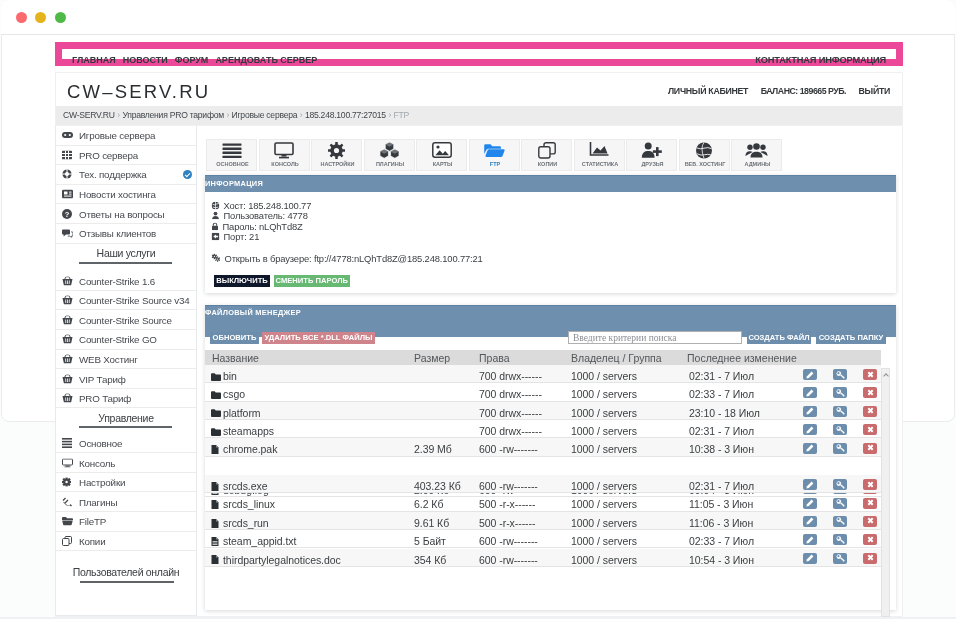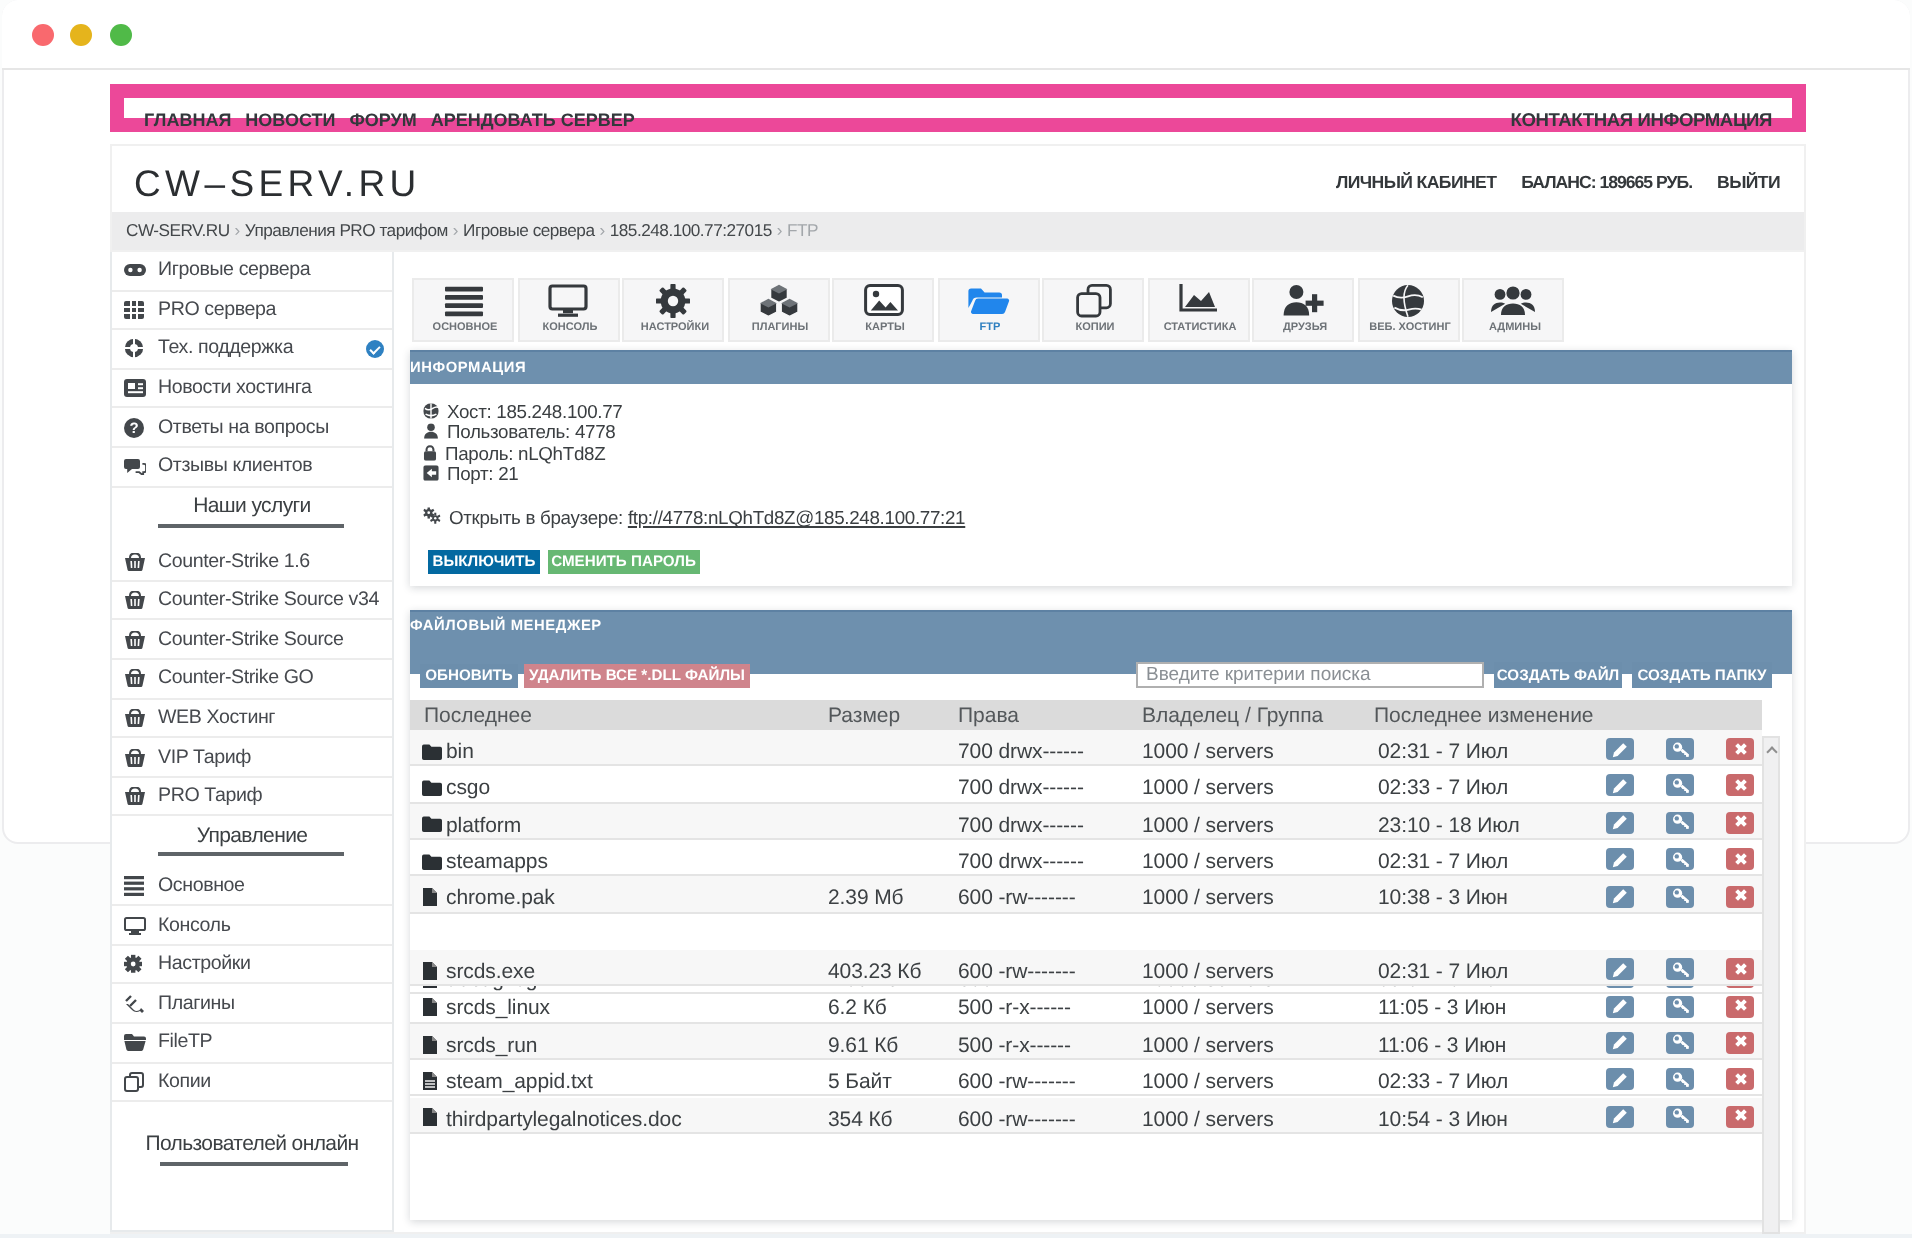--- a/index.html
+++ b/index.html
@@ -29,21 +29,21 @@
 .sitem svg{position:absolute;left:6px;top:50%;transform:translateY(-50%)}
 .badge{position:absolute;right:4px;top:50%;margin-top:-4.5px;width:9px;height:9px;border-radius:50%;background:#2f81c2}
 .badge:after{content:"";position:absolute;left:2px;top:2.6px;width:4px;height:2px;border-left:1.3px solid #fff;border-bottom:1.3px solid #fff;transform:rotate(-45deg)}
 .tab{position:absolute;width:51px;height:32px;background:#f6f6f7;border:1px solid #ebebeb}
 .tab .ic{position:absolute;left:0;width:100%;top:2px;height:18px;text-align:center}
 .tab .tl{position:absolute;left:-6px;width:63px;bottom:3px;text-align:center;font-size:5.5px;font-weight:bold;color:#6d7277;letter-spacing:0}
 .tab.on .tl{color:#2e7fc0}
 .panel{background:#fff;box-shadow:0 1px 4px rgba(30,40,50,.18)}
 .phead{height:17px;background:#6e90ae;box-shadow:inset 0 1px 0 #5d81a3;color:#fff;font-size:7.4px;font-weight:bold;letter-spacing:.3px;line-height:17px;padding-left:0}
 .ibtn{position:absolute;color:#fff;font-size:7.6px;font-weight:bold;text-align:center;letter-spacing:0;white-space:nowrap;overflow:hidden}
-.red{background:#0369a1}
+.red{background:#0f172a}
 .pink{background:#cf848c}
 .green{background:#67b873}
 .blue{background:#6c8eac}
 .inforow{position:absolute;left:211px;font-size:9.4px;letter-spacing:-.15px;color:#3b3f42;white-space:nowrap}
 .inforow svg{vertical-align:-1px;margin-right:3.5px;transform:scale(.86)}
 .thead{left:205px;top:350px;width:676px;height:14.9px;background:#dbdbdb;font-size:10.5px;color:#55595c}
 .thead span{position:absolute;top:1.5px;color:#53575a}
 .trow{position:absolute;left:205px;width:676px;height:18.36px;border-bottom:1px solid #e4e4e4;font-size:10.5px;letter-spacing:-.05px;color:#3c4043}
 .trow.odd{background:#f7f7f7}
 .trow span{position:absolute;top:5px;white-space:nowrap}
@@ -392,33 +392,33 @@
       <circle cx="3.1" cy="3.1" r="2.1" fill="#43474b"></circle>
       <circle cx="3.1" cy="3.1" r="0.8" fill="#fff"></circle>
       <rect x="6.3" y="3.1" width="1.2" height="1.6" fill="#43474b" transform="rotate(0 6.9 6.3)"></rect>
       <rect x="6.3" y="3.1" width="1.2" height="1.6" fill="#43474b" transform="rotate(60 6.9 6.3)"></rect>
       <rect x="6.3" y="3.1" width="1.2" height="1.6" fill="#43474b" transform="rotate(120 6.9 6.3)"></rect>
       <rect x="6.3" y="3.1" width="1.2" height="1.6" fill="#43474b" transform="rotate(180 6.9 6.3)"></rect>
       <rect x="6.3" y="3.1" width="1.2" height="1.6" fill="#43474b" transform="rotate(240 6.9 6.3)"></rect>
       <rect x="6.3" y="3.1" width="1.2" height="1.6" fill="#43474b" transform="rotate(300 6.9 6.3)"></rect>
       <circle cx="6.9" cy="6.3" r="1.8" fill="#43474b"></circle>
       <circle cx="6.9" cy="6.3" r="0.7" fill="#fff"></circle>
-    </svg>Открыть в браузере: <span style="text-decoration:underline">ftp://4778:nLQhTd8Z@185.248.100.77:21</span></div>
+    </svg>Открыть в браузере: <span style="">ftp://4778:nLQhTd8Z@185.248.100.77:21</span></div>
 <div class="abs ibtn red" style="left:214px;top:274.5px;width:56px;height:12.5px;line-height:12.5px;font-size:7.6px">ВЫКЛЮЧИТЬ</div>
 <div class="abs ibtn green" style="left:274px;top:274.5px;width:75.5px;height:12.5px;line-height:12.5px;font-size:7.6px">СМЕНИТЬ ПАРОЛЬ</div>
 <div class="abs panel" style="left:205px;top:305px;width:691px;height:305px">
 <div class="phead" style="height:32px;line-height:15px">ФАЙЛОВЫЙ МЕНЕДЖЕР</div>
   </div>
 <div class="abs ibtn blue" style="left:210px;top:332px;width:49px;height:12px;line-height:12px">ОБНОВИТЬ</div>
 <div class="abs ibtn pink" style="left:262px;top:332px;width:113px;height:12px;line-height:12px">УДАЛИТЬ ВСЕ *.DLL ФАЙЛЫ</div>
-<input class="abs" style="left: 568px; top: 331px; width: 174px; height: 13px; border: 1px solid rgb(176, 176, 176); font-size: 9.5px; color: rgb(138, 143, 148); padding-left: 4px; font-family: Liberation Sans, sans-serif;" value="Введите критерии поиска">
+<input class="abs" style="left: 568px; top: 331px; width: 174px; height: 13px; border: 1px solid rgb(176, 176, 176); font-size: 9.5px; color: rgb(138, 143, 148); padding-left: 4px; font-family: Liberation Serif, serif;" value="Введите критерии поиска">
 <div class="abs ibtn blue" style="left:747px;top:331px;width:64px;height:13px;line-height:13px">СОЗДАТЬ ФАЙЛ</div>
 <div class="abs ibtn blue" style="left:816px;top:331px;width:70px;height:13px;line-height:13px">СОЗДАТЬ ПАПКУ</div>
 <div class="abs thead">
-<span style="left:7px">Последнее</span>
+<span style="left:7px">Название</span>
 <span style="left:209px">Размер</span>
 <span style="left:274px">Права</span>
 <span style="left:366px">Владелец / Группа</span>
 <span style="left:482px">Последнее изменение</span>
 </div>
 <div class="abs trow odd" style="top:364.9px">
 <span style="left:6px;top:5.8px"><svg width="10" height="8" viewBox="0 0 10 8" style="">
         <path d="M0 1.2 a0.9 0.9 0 0 1 0.9-0.9 h2.8 l1 1.1 h4.4 a0.9 0.9 0 0 1 0.9 0.9 v4.8 a0.9 0.9 0 0 1 -0.9 0.9 h-8.2 a0.9 0.9 0 0 1 -0.9-0.9z" fill="#2b3034"></path>
       </svg></span>
 <span style="left:18px">bin</span>

